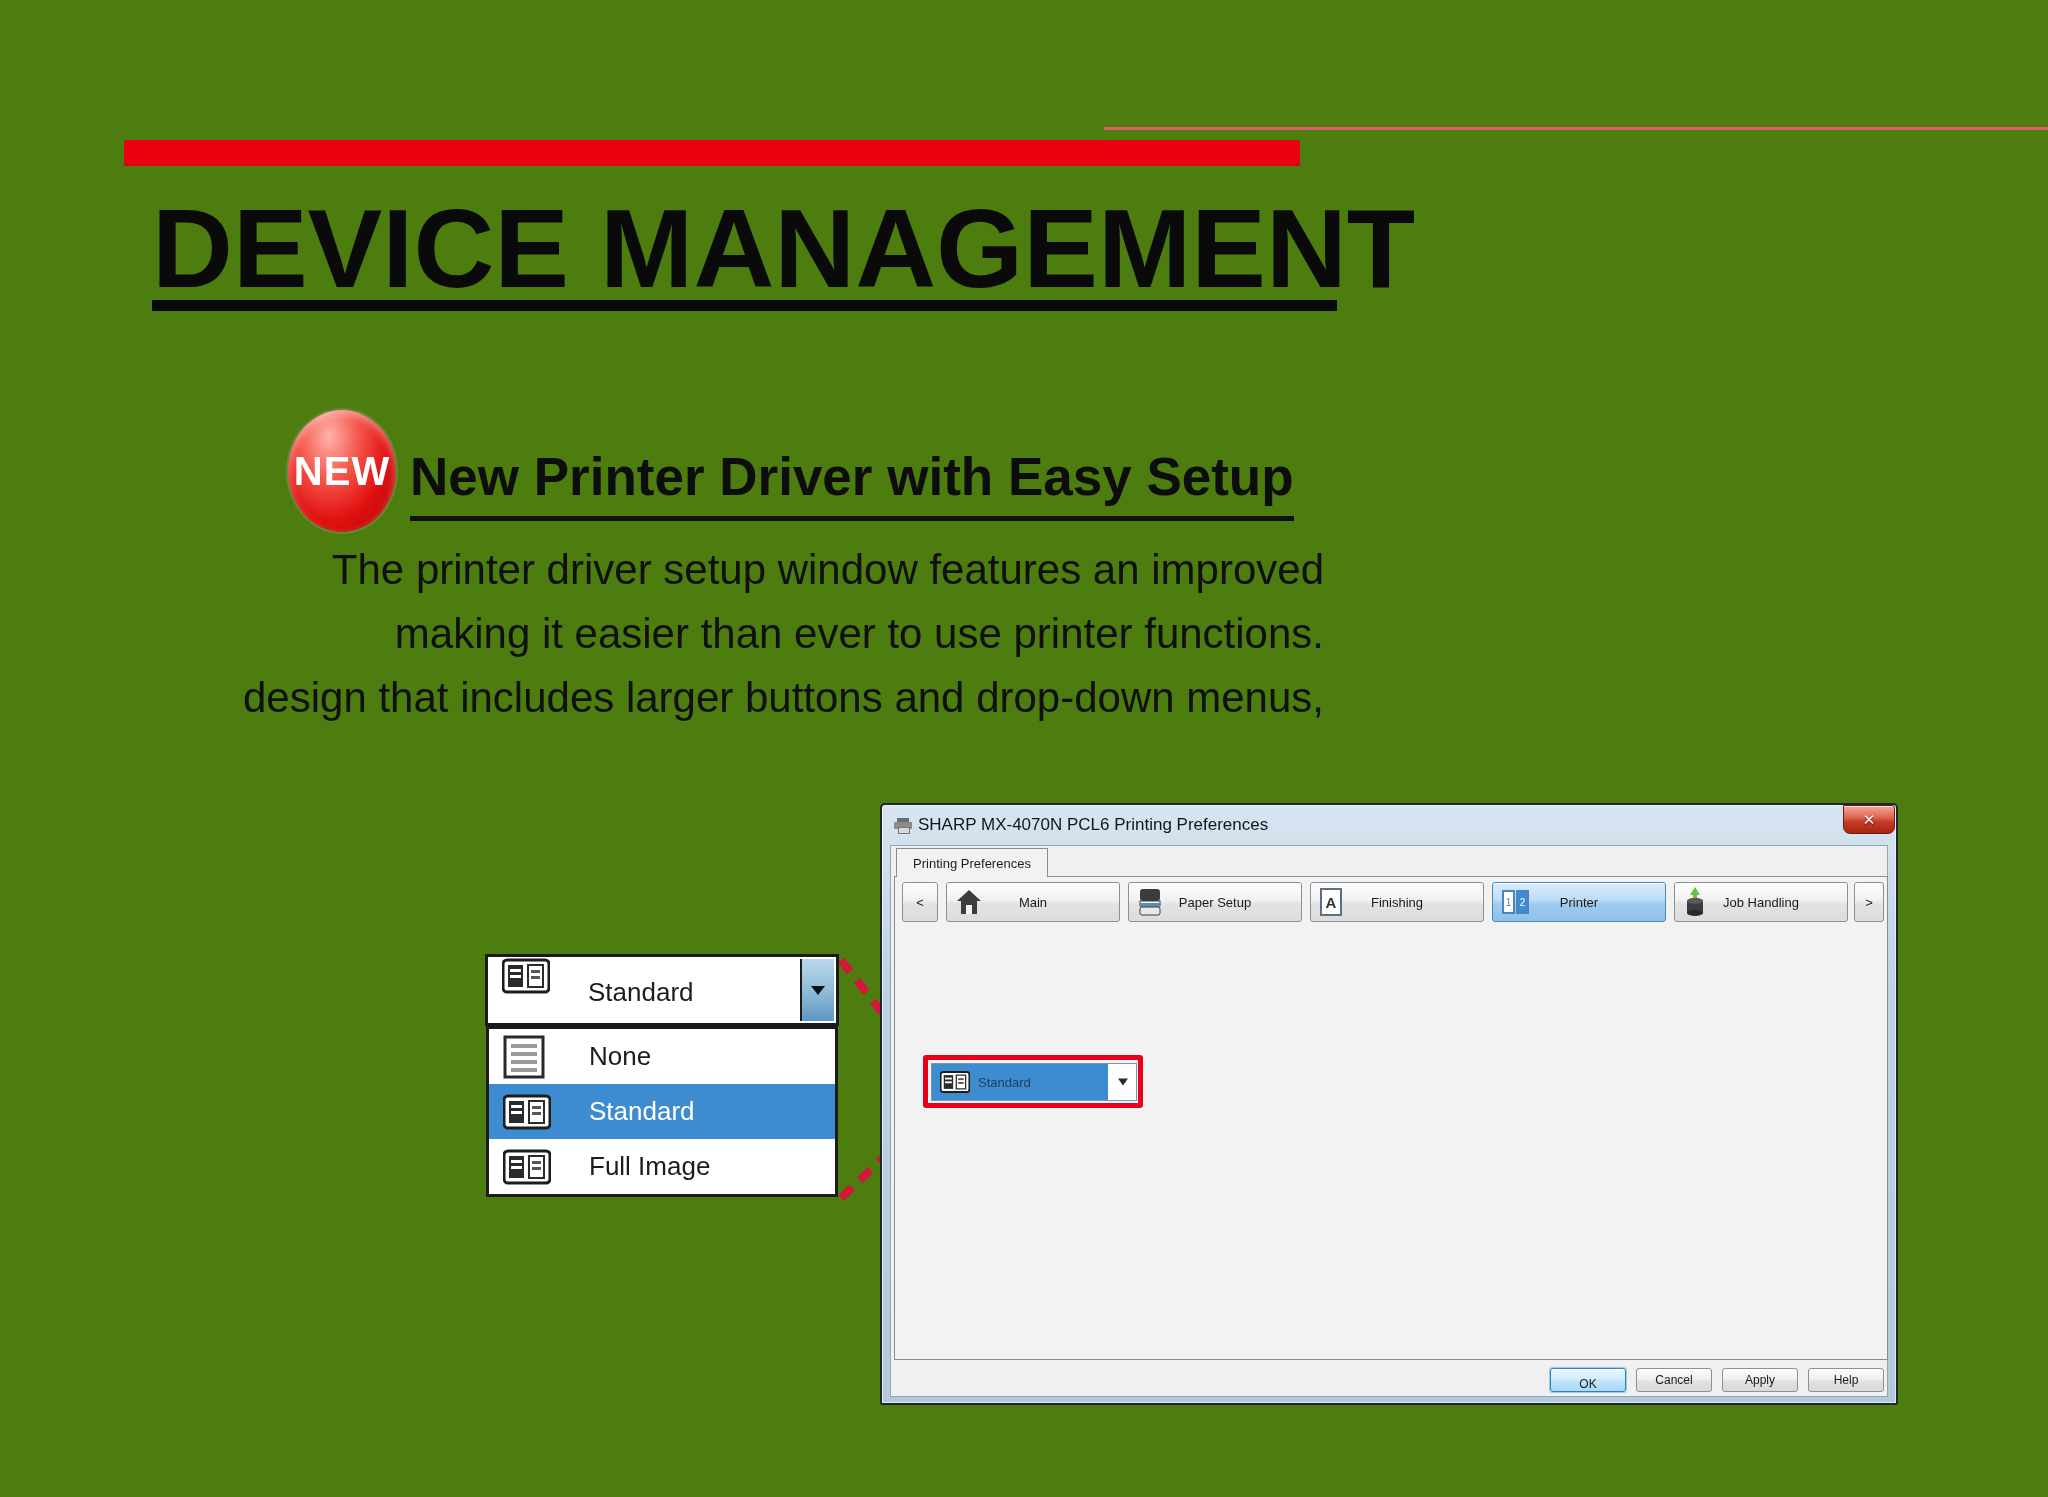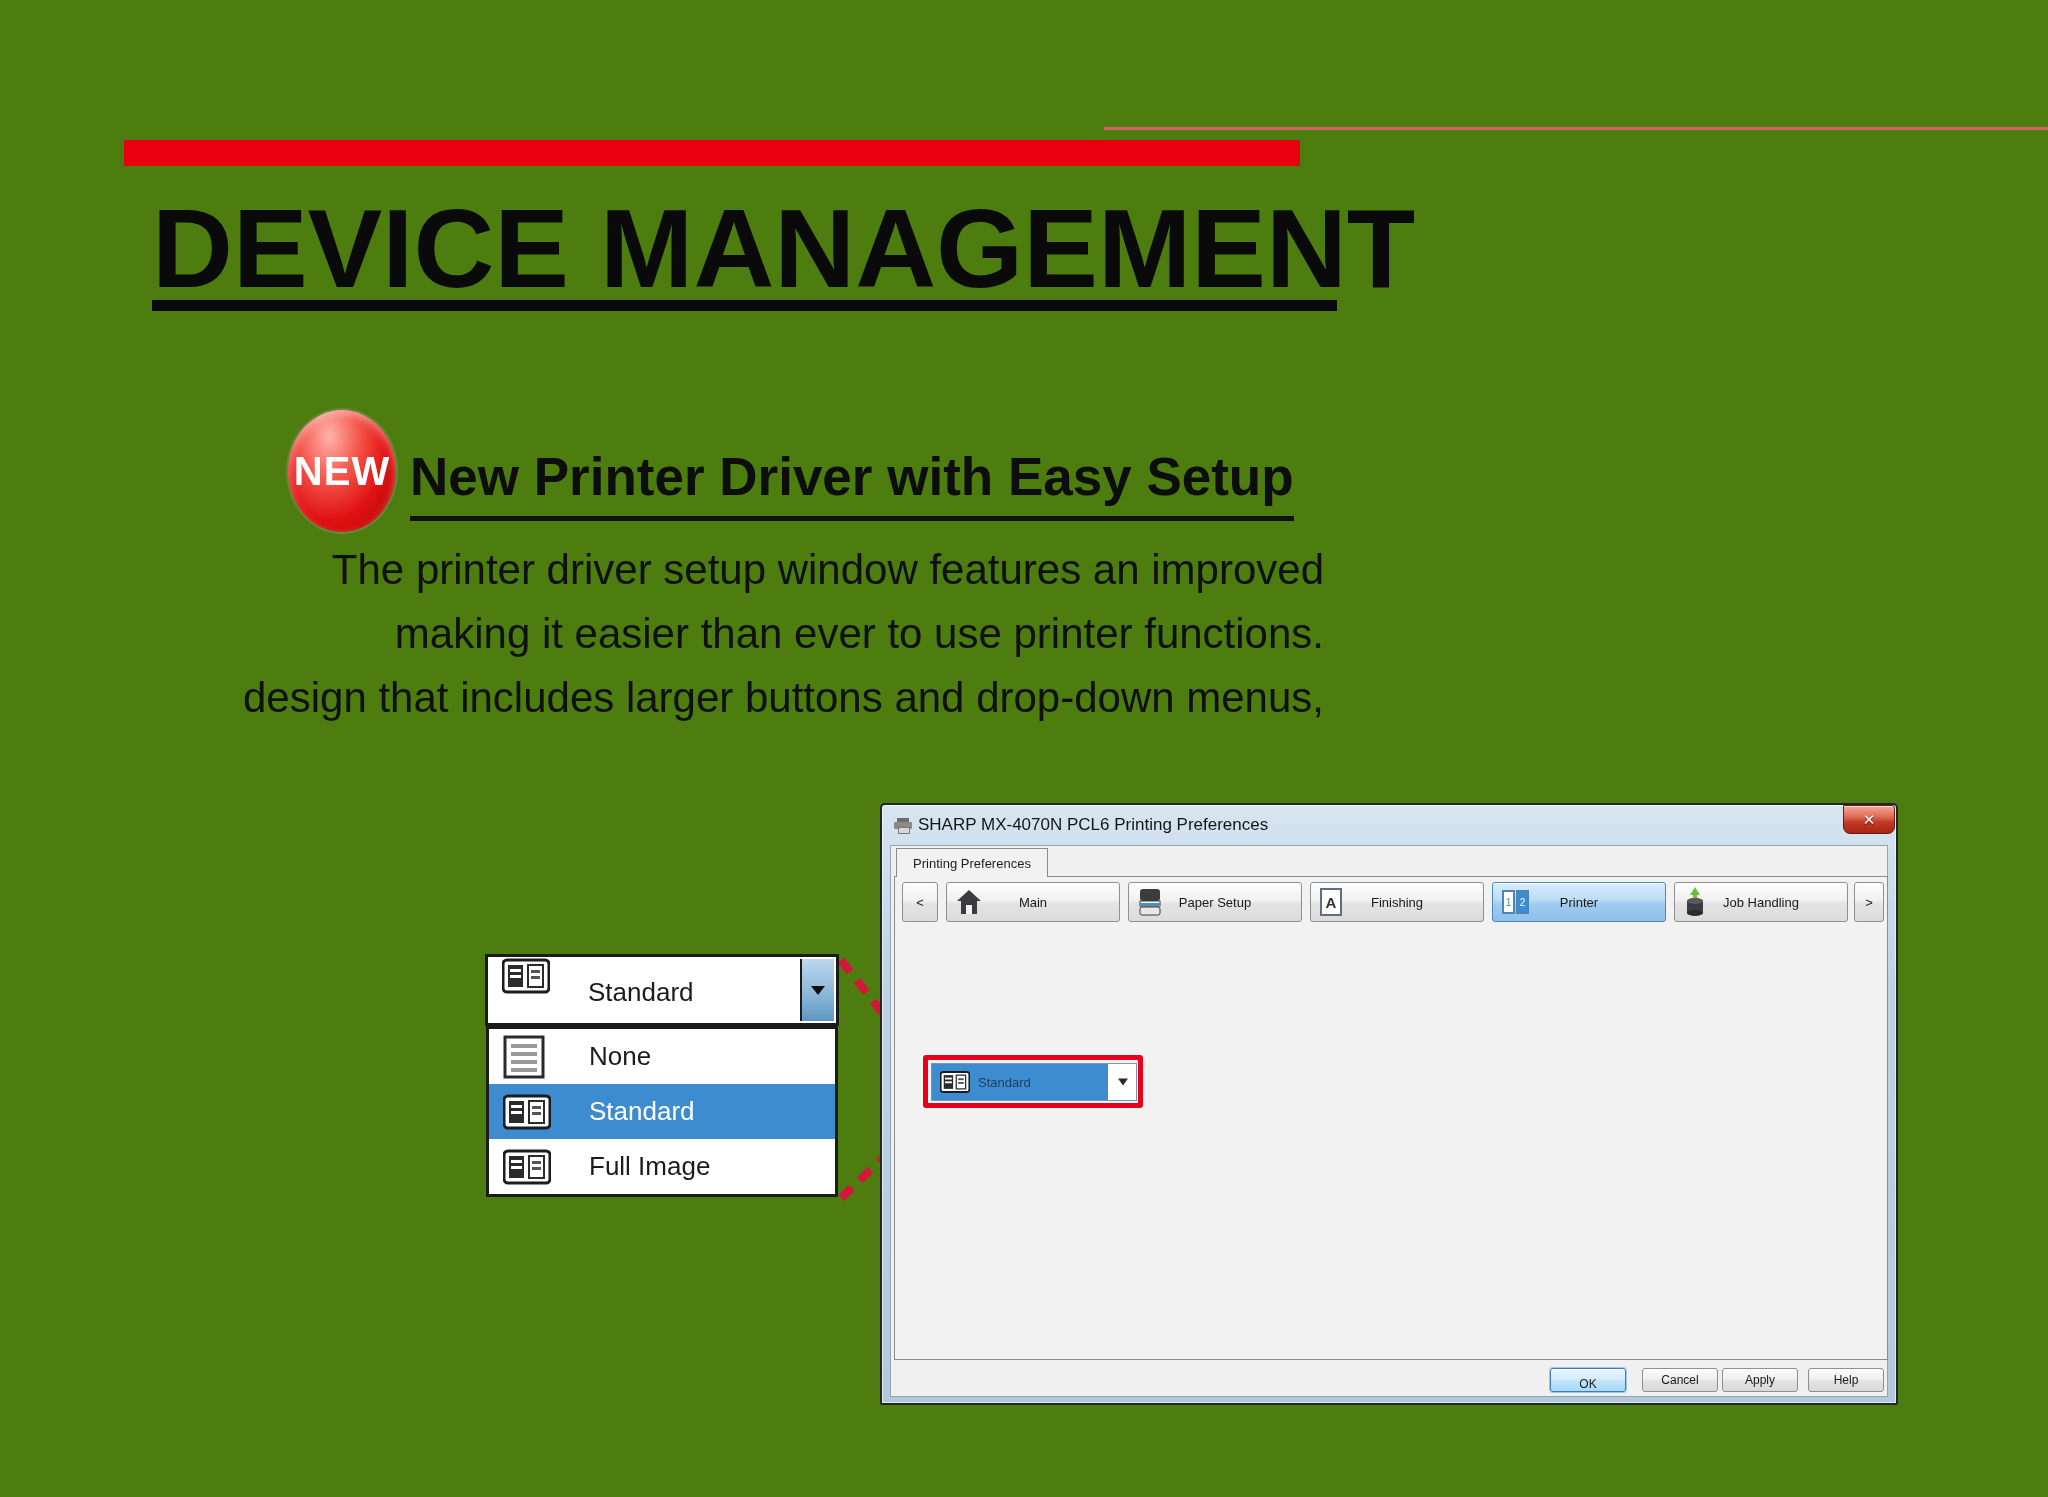--- a/index.html
+++ b/index.html
@@ -421,21 +421,21 @@
 
         <rect x="30" y="112" width="10" height="6" fill="#2f2f30"></rect>
         <rect x="58" y="112" width="10" height="6" fill="#2f2f30"></rect>
         <rect x="96" y="112" width="10" height="6" fill="#2f2f30"></rect>
       </svg>
     </div>
 
     <div class="btn def okrow-btn" style="left:668px;align-items:flex-end;">
       <span>OK</span>
     </div>
-    <div class="btn okrow-btn" style="left:754px;margin-left:6px;">
+    <div class="btn okrow-btn" style="left:754px;">
       <span>Cancel</span>
     </div>
     <div class="btn okrow-btn" style="left:840px;">
       <span>Apply</span>
     </div>
     <div class="btn okrow-btn" style="left:926px;">
       <span>Help</span>
     </div>
   </div>
 

